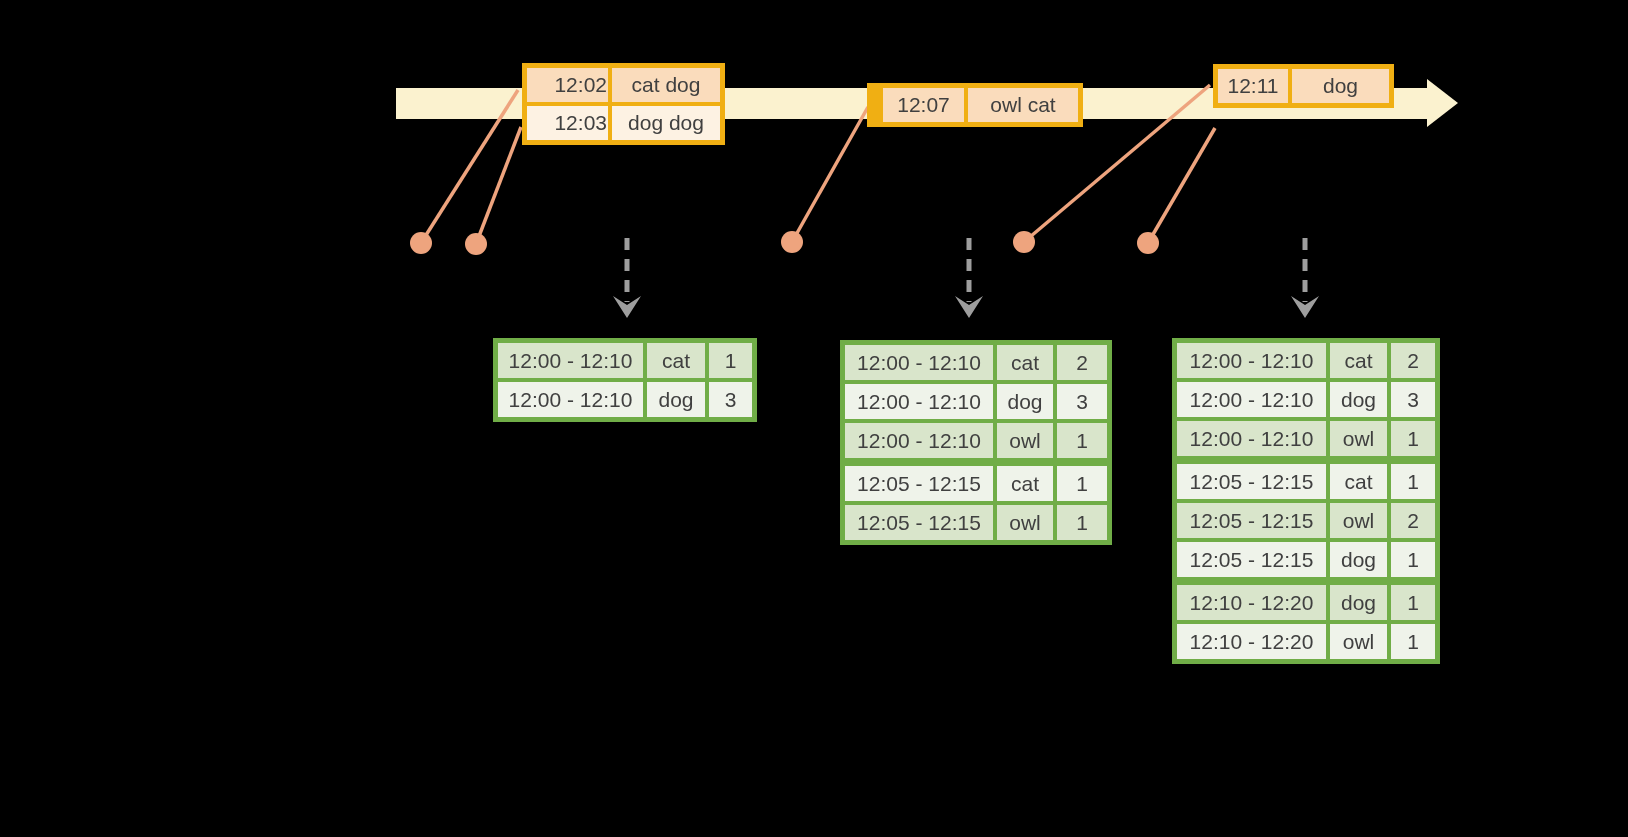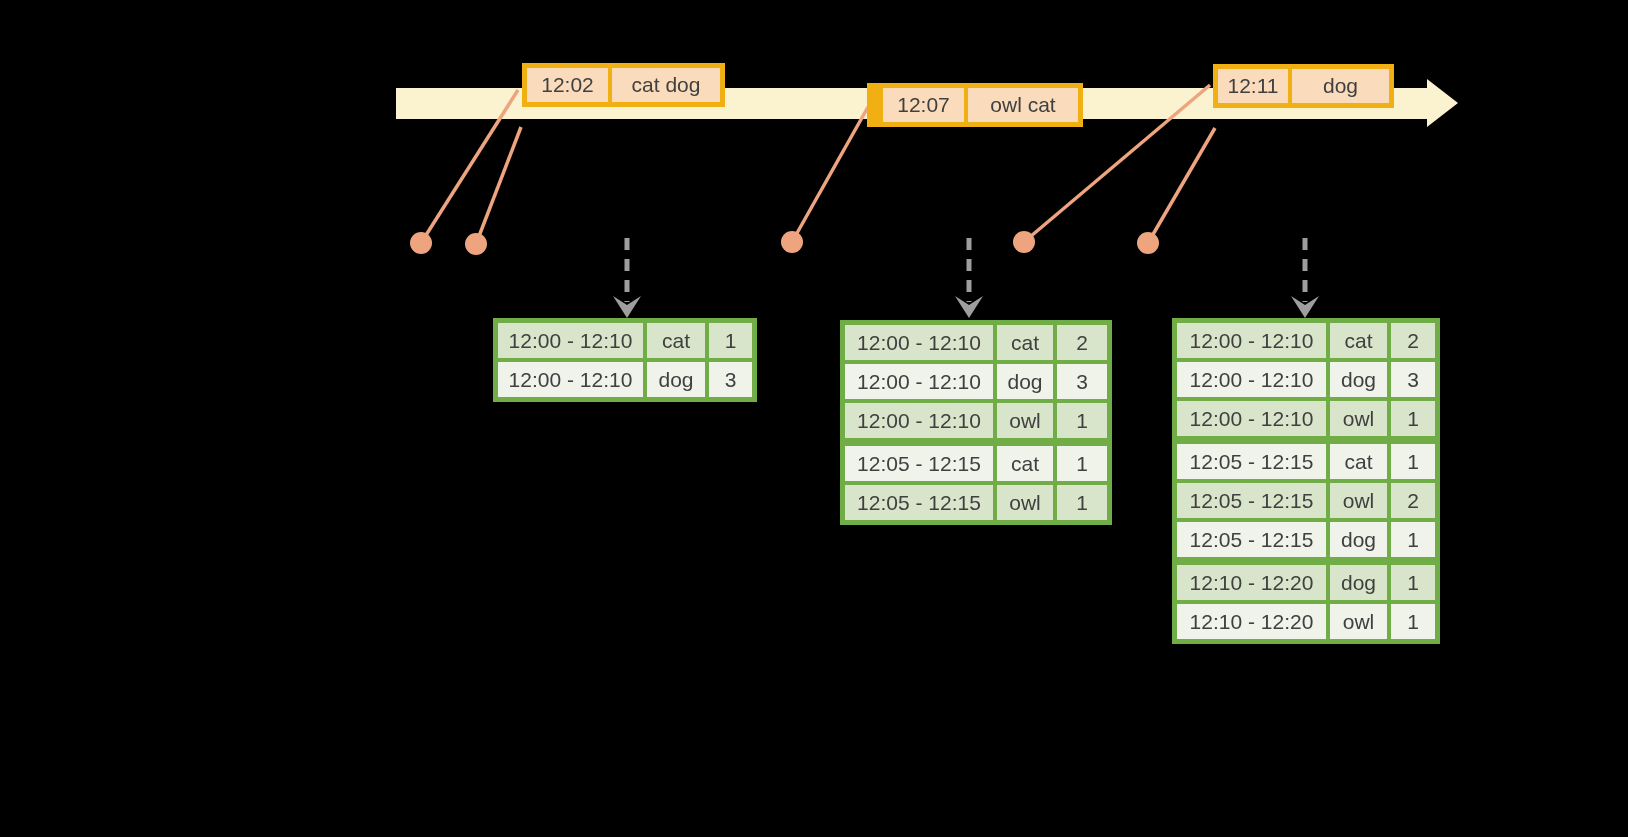--- a/index.html
+++ b/index.html
@@ -30,31 +30,32 @@
   }
   .event-box table{
     border-collapse:separate;border-spacing:4px;
   }
   .event-box td{
     height:32px;text-align:center;vertical-align:middle;
     font-size:21px;color:#404040;
   }
   .event-box tr:nth-child(odd) td{background:#FADCBC;}
   .event-box tr:nth-child(even) td{background:#FDF2E3;}
-  #event-box-1 td.c-time{width:79px;} #event-box-1 td.c-words{width:106px;}
+  #event-box-1 td.c-time{width:79px;text-align:right;} #event-box-1 td.c-words{width:106px;}
   #event-box-2 td.c-time{width:79px;} #event-box-2 td.c-words{width:108px;}
   #event-box-3 td.c-time{width:68px;text-align:center;} #event-box-3 td.c-words{width:95px;}
   #event-box-1{left:522px;top:63px;}
   #event-box-2{left:867px;top:83px;padding-left:12px;}
   #event-box-3{left:1213px;top:64px;}
 
   
   .result-table{
     background:#70AD47;
     padding:1px;
+    margin-top:20px;
   }
   .result-table table{border-collapse:separate;border-spacing:4px;}
   .result-table td{
     height:33px;text-align:center;vertical-align:middle;
     font-size:21px;color:#404040;box-sizing:content-box;
   }
   .result-table tr:nth-child(odd) td{background:#D9E5CB;}
   .result-table tr:nth-child(even) td{background:#EFF3EA;}
   .result-table tr.group-start td{border-top:4px solid #70AD47;}
   #result-table-1{left:493px;top:318px;}
@@ -105,20 +106,24 @@
   </g>
 </svg>
 
 <div class="abs event-box" id="event-box-1">
   <table>
     <tbody>
         <tr>
       <td class="c-time">12:02</td>
       <td class="c-words">cat dog</td>
     </tr>
+    <tr>
+      <td class="c-time">12:03</td>
+      <td class="c-words">dog dog</td>
+    </tr>
   </tbody>
     </table>
 </div>
 
 <div class="abs event-box" id="event-box-2">
   <table>
     <tbody>
         <tr>
       <td class="c-time">12:07</td>
       <td class="c-words">owl cat</td>

